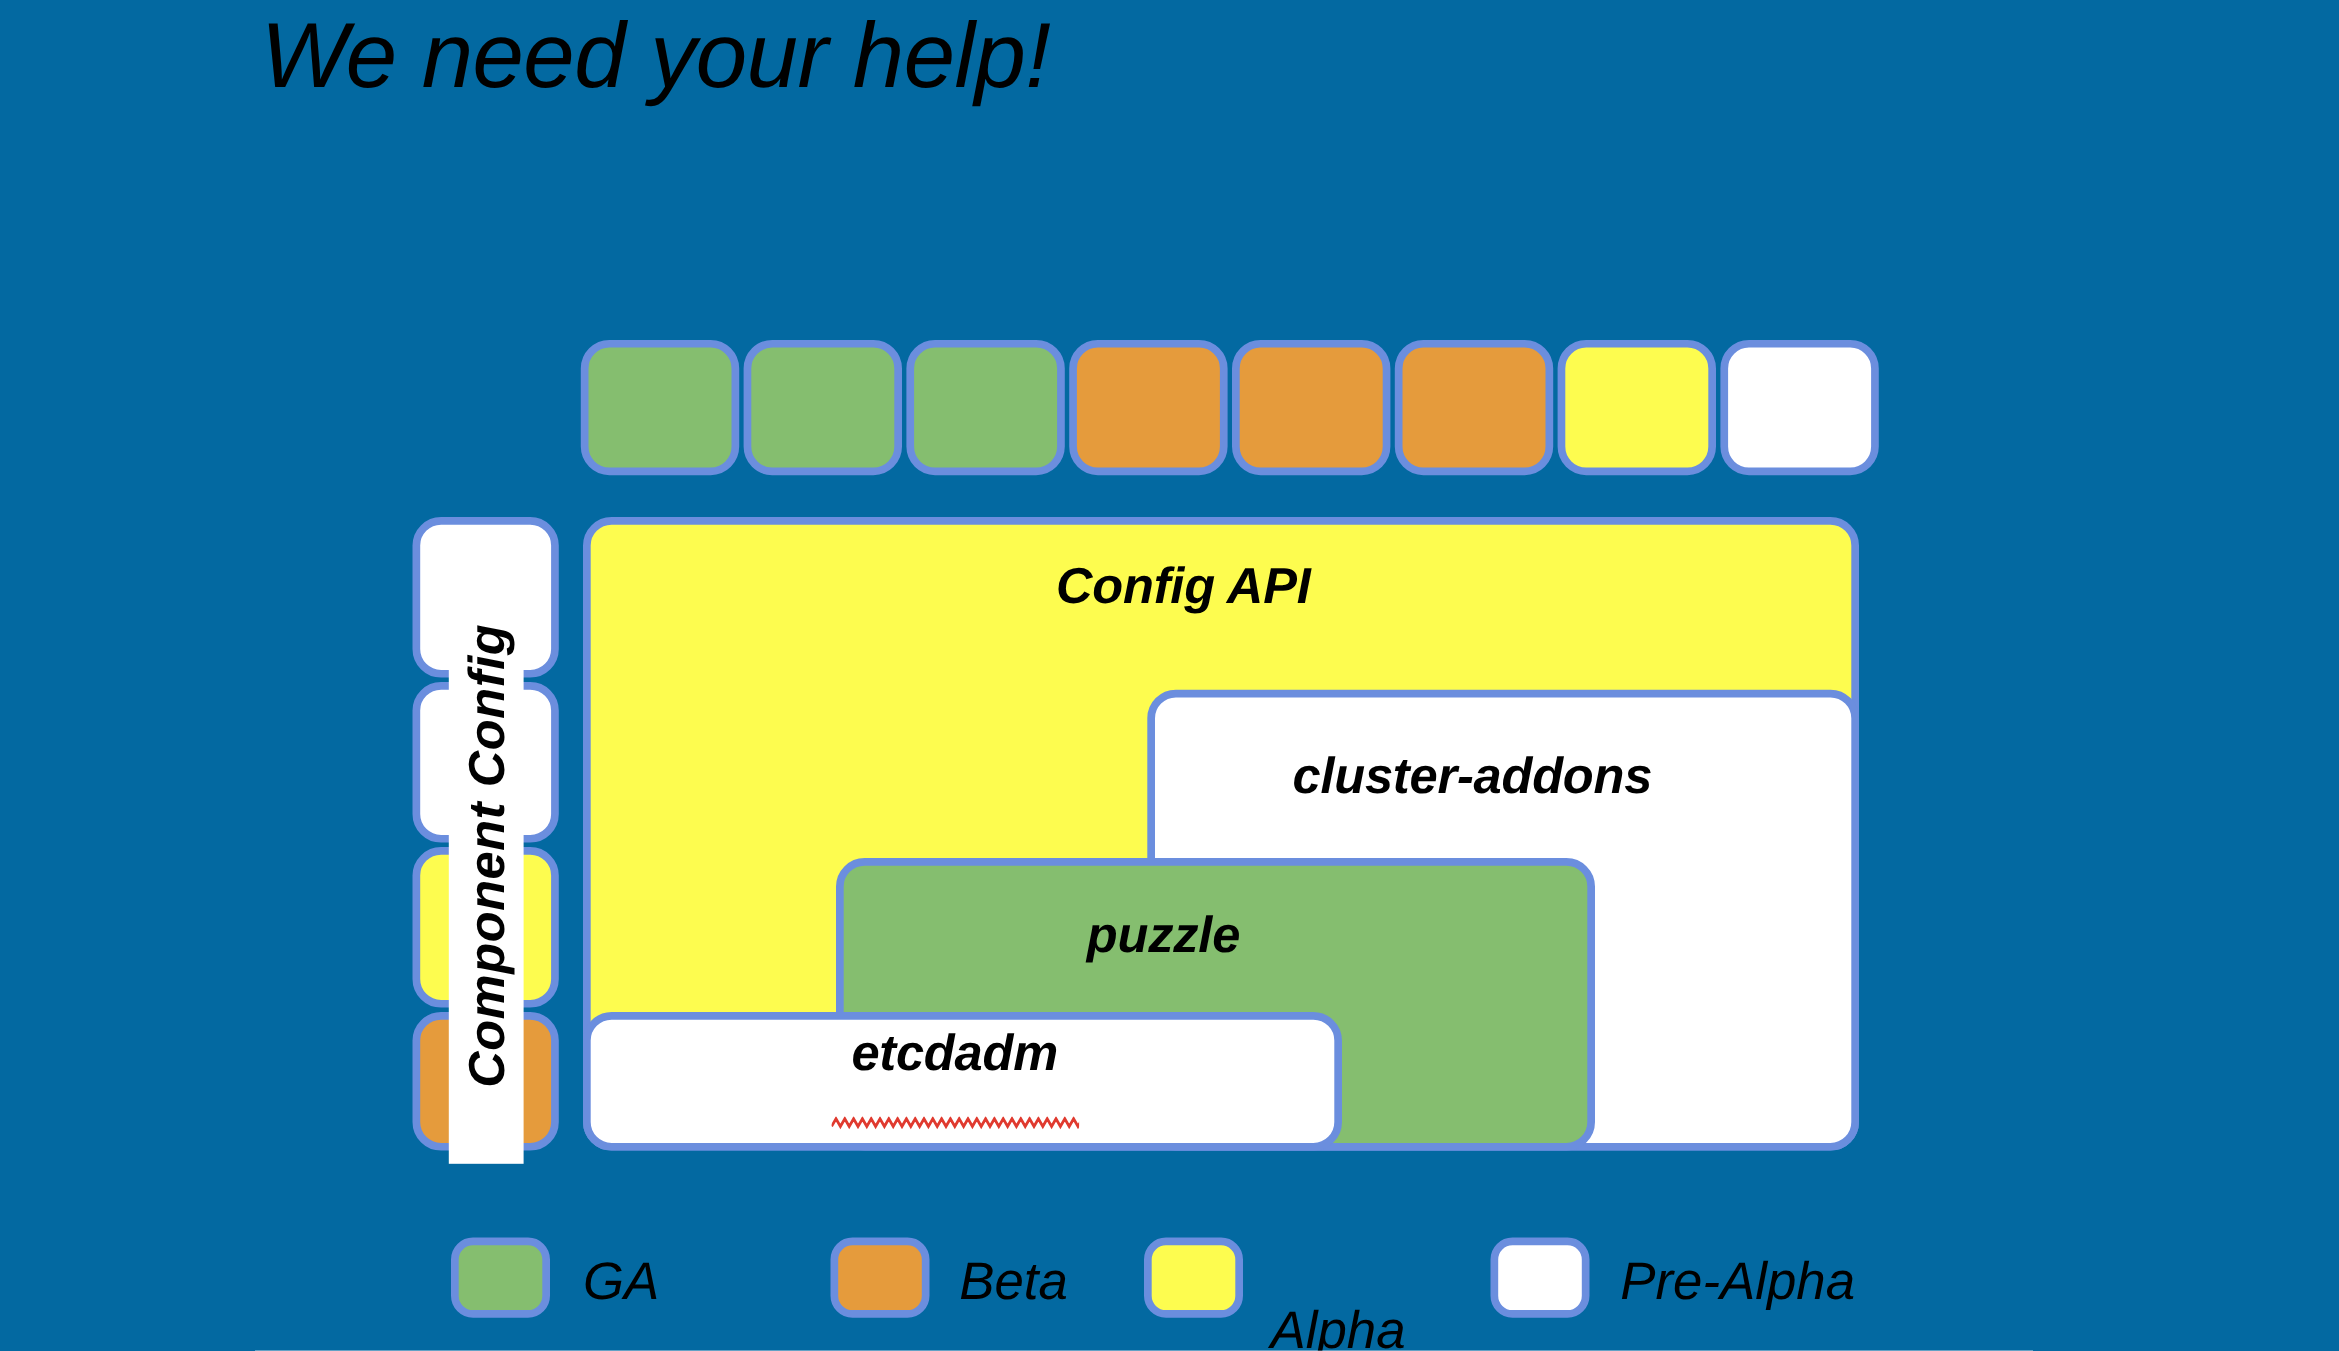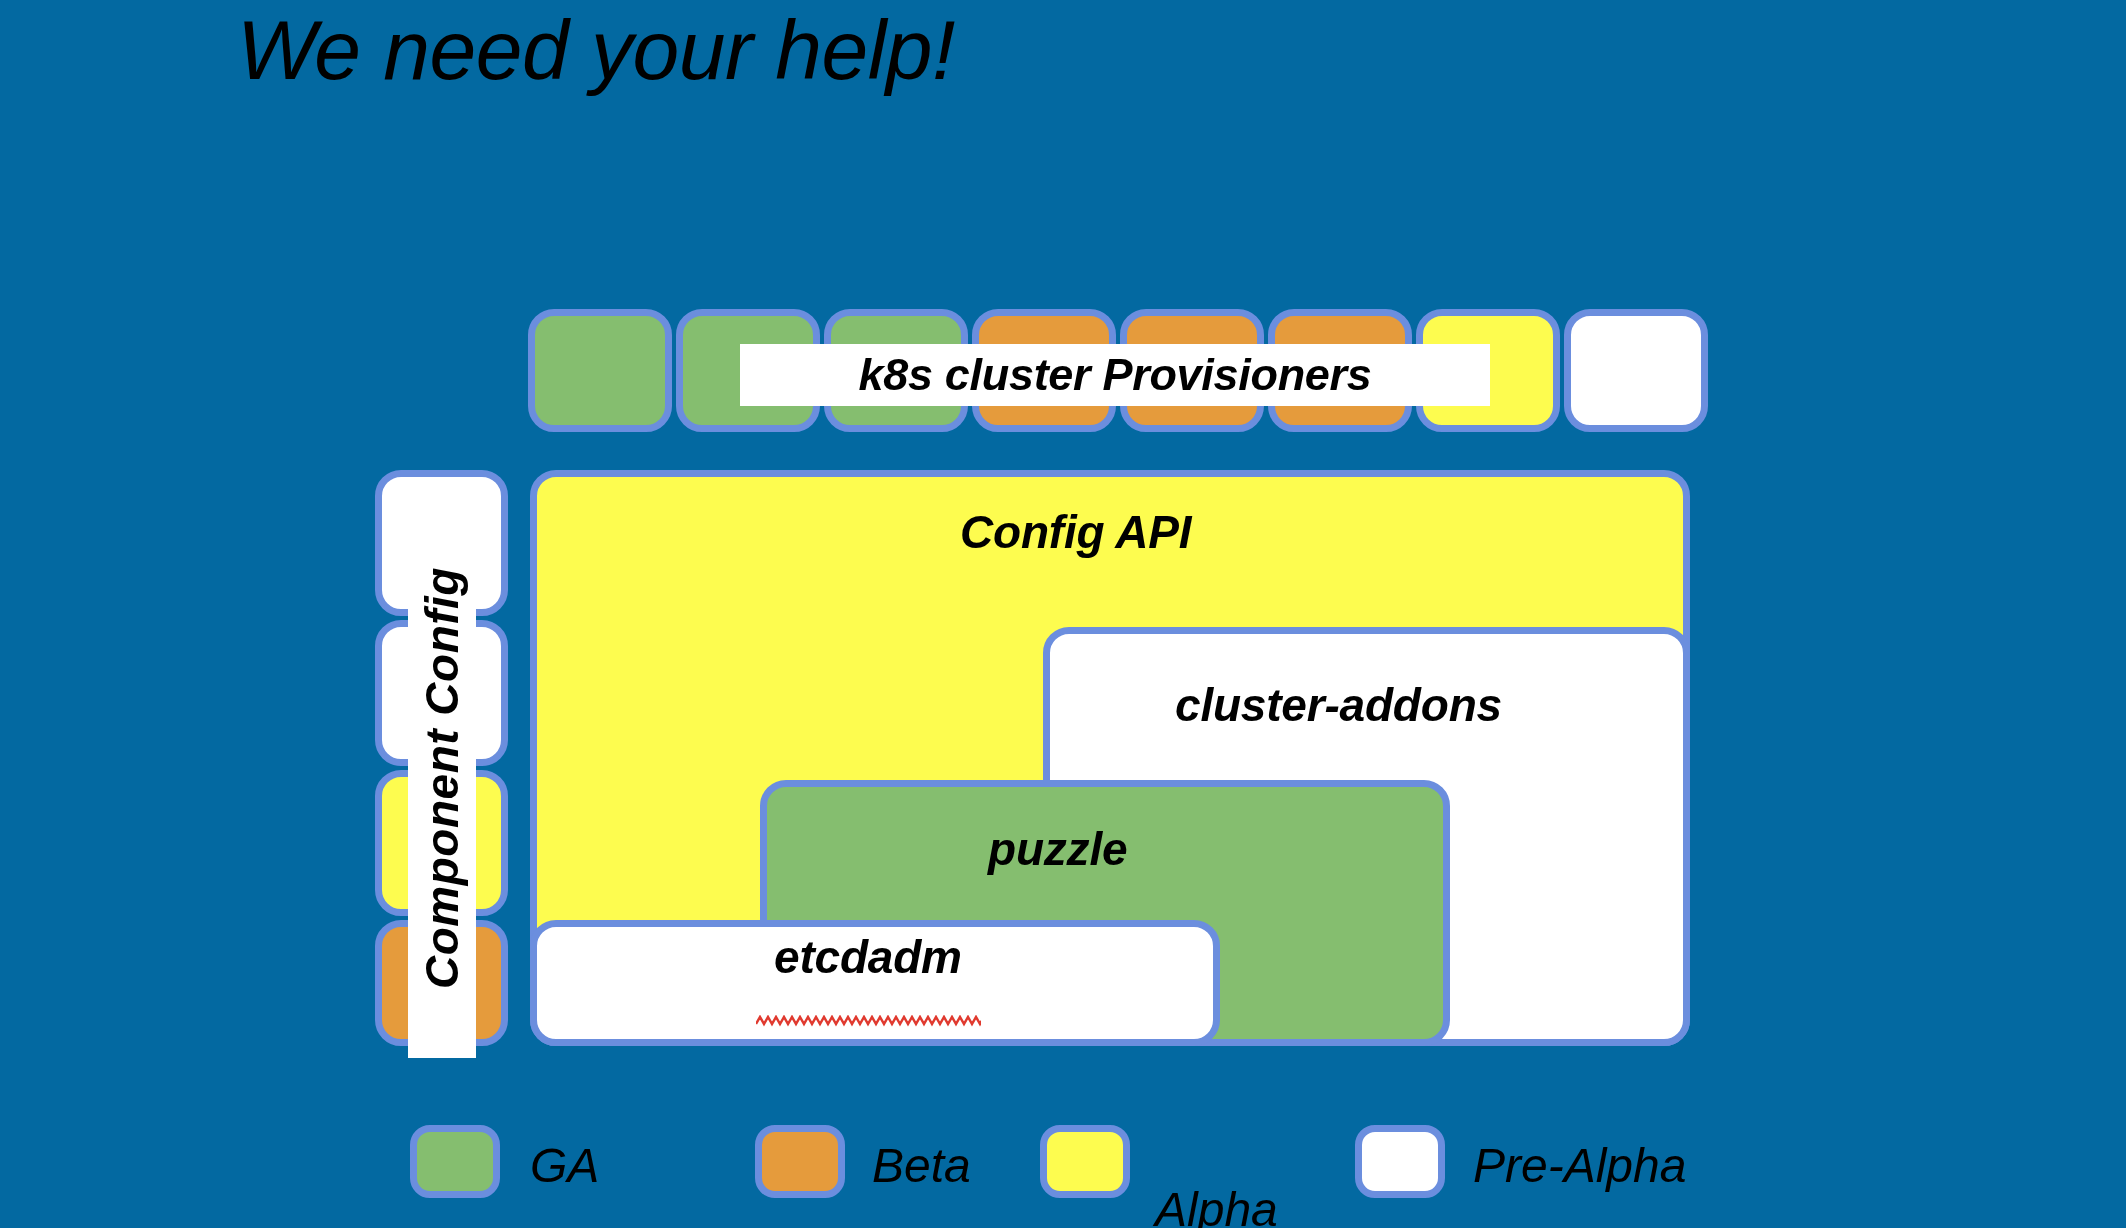--- a/index.html
+++ b/index.html
@@ -141,21 +141,20 @@
   <div id="prov-row">
       <div class="node ga" style="left: 528px; width: 144px;"></div>
       <div class="node ga" style="left: 676px; width: 144px;"></div>
       <div class="node ga" style="left: 824px; width: 144px;"></div>
       <div class="node beta" style="left: 972px; width: 144px;"></div>
       <div class="node beta" style="left: 1120px; width: 144px;"></div>
       <div class="node beta" style="left: 1268px; width: 144px;"></div>
       <div class="node alpha" style="left: 1416px; width: 144px;"></div>
       <div class="node prealpha" style="left: 1564px; width: 144px;"></div>
     </div>
-  <div id="prov-label">k8s cluster Provisioners</div>
 
   <div id="cc-col">
       <div class="node prealpha" style="top: 470px; height: 146px;"></div>
       <div class="node prealpha" style="top: 620px; height: 146px;"></div>
       <div class="node alpha" style="top: 770px; height: 146px;"></div>
       <div class="node beta" style="top: 920px; height: 126px;"></div>
     </div>
   <div id="cc-label">
     <span>Component Config</span>
   </div>

